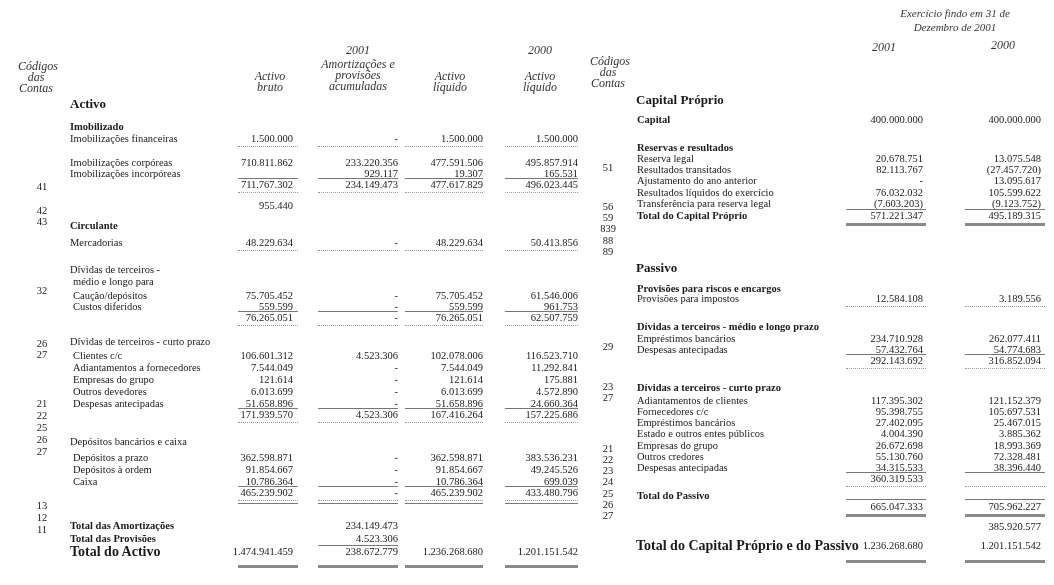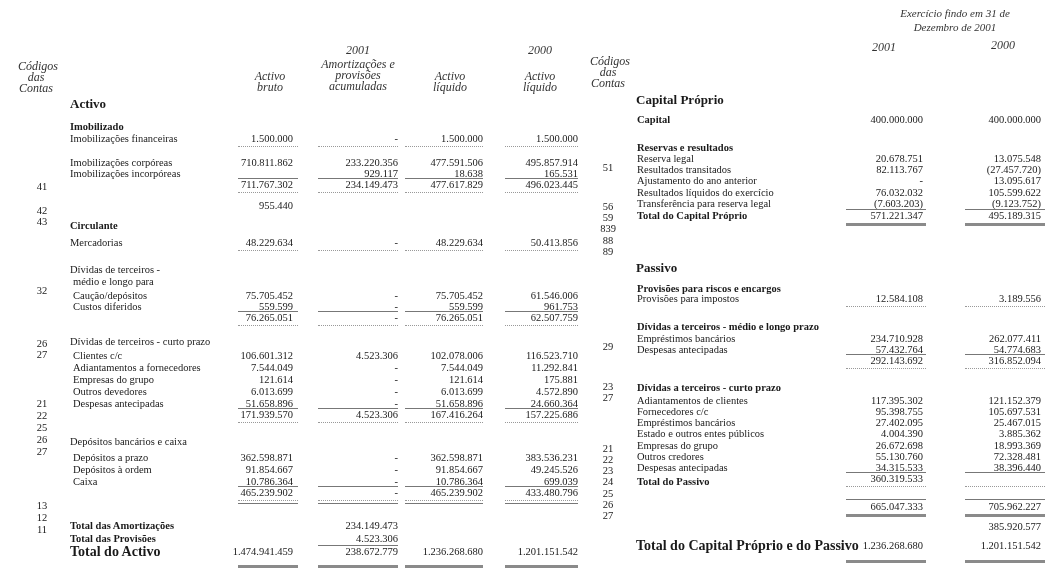--- a/index.html
+++ b/index.html
@@ -68,21 +68,21 @@
       <div class="abs code" style="left:27px;top:157px;">42</div>
       <div class="abs " style="left:70px;top:157px;">Imobilizações corpóreas</div>
       <div class="abs num" style="left:205px;top:157px;width:88px;">710.811.862</div>
       <div class="abs num" style="left:310px;top:157px;width:88px;">233.220.356</div>
       <div class="abs num" style="left:395px;top:157px;width:88px;">477.591.506</div>
       <div class="abs num" style="left:490px;top:157px;width:88px;">495.857.914</div>
       <div class="abs code" style="left:27px;top:168px;">43</div>
       <div class="abs " style="left:70px;top:168px;">Imobilizações incorpóreas</div>
       <div class="abs num" style="left:205px;top:168px;width:88px;margin-top:32px;">955.440</div>
       <div class="abs num" style="left:310px;top:168px;width:88px;">929.117</div>
-      <div class="abs num" style="left:395px;top:168px;width:88px;">18.638</div>
+      <div class="abs num" style="left:395px;top:168px;width:88px;">19.307</div>
       <div class="abs num" style="left:490px;top:168px;width:88px;">165.531</div>
       <div class="abs code" style="left:27px;top:179px;"></div>
       <div class="abs " style="left:70px;top:179px;"></div>
       <div class="abs num" style="left:205px;top:179px;width:88px;">711.767.302</div>
       <div class="abs num" style="left:310px;top:179px;width:88px;">234.149.473</div>
       <div class="abs num" style="left:395px;top:179px;width:88px;">477.617.829</div>
       <div class="abs num" style="left:490px;top:179px;width:88px;">496.023.445</div>
       <div class="line" style="left:238px;top:178px;width:60px;"></div>
       <div class="dot" style="left:238px;top:192px;width:60px;"></div>
       <div class="line" style="left:318px;top:178px;width:80px;"></div>
@@ -327,21 +327,21 @@
       <div class="abs num" style="left:955px;top:462px;width:86px;">38.396.440</div>
       <div class="abs code" style="left:593px;top:473px;"></div>
       <div class="abs " style="left:637px;top:473px;"></div>
       <div class="abs num" style="left:840px;top:473px;width:83px;">360.319.533</div>
       <div class="abs num" style="left:955px;top:473px;width:86px;margin-top:48px;">385.920.577</div>
       <div class="line" style="left:846px;top:472px;width:80px;"></div>
       <div class="line" style="left:965px;top:472px;width:80px;"></div>
       <div class="dot" style="left:846px;top:486px;width:80px;"></div>
       <div class="dot" style="left:965px;top:486px;width:80px;"></div>
       <div class="abs code" style="left:593px;top:501px;"></div>
-      <div class="abs b" style="left:637px;top:476px;text-align:center;">Total do Passivo</div>
+      <div class="abs b" style="left:637px;top:490px;text-align:center;">Total do Passivo</div>
       <div class="abs num" style="left:840px;top:501px;width:83px;">665.047.333</div>
       <div class="abs num" style="left:955px;top:501px;width:86px;">705.962.227</div>
       <div class="dbl" style="left:846px;top:514px;width:80px;"></div>
       <div class="dbl" style="left:965px;top:514px;width:80px;"></div>
       <div class="line" style="left:846px;top:499px;width:80px;"></div>
       <div class="line" style="left:965px;top:499px;width:80px;"></div>
     </div>
 
   <div class="abs big" style="left:636px;top:538px;">Total do Capital Próprio e do Passivo</div>
   <div class="abs num" style="left:840px;top:540px;width:83px;">1.236.268.680</div>

